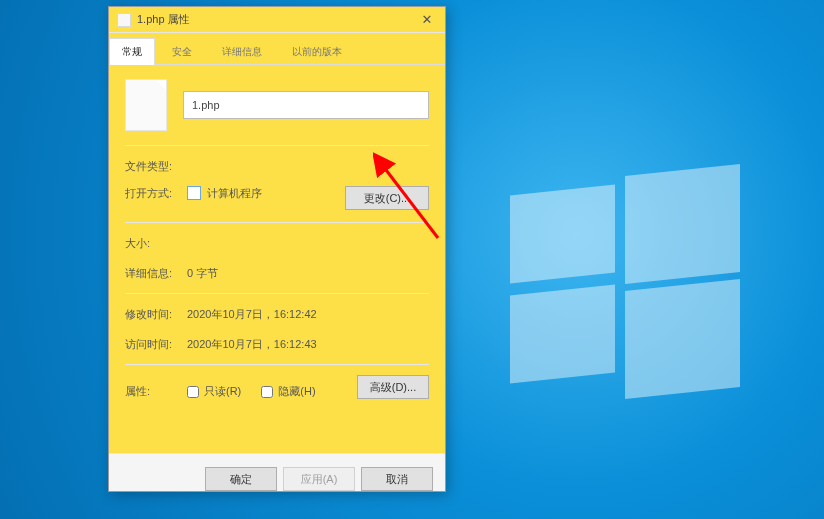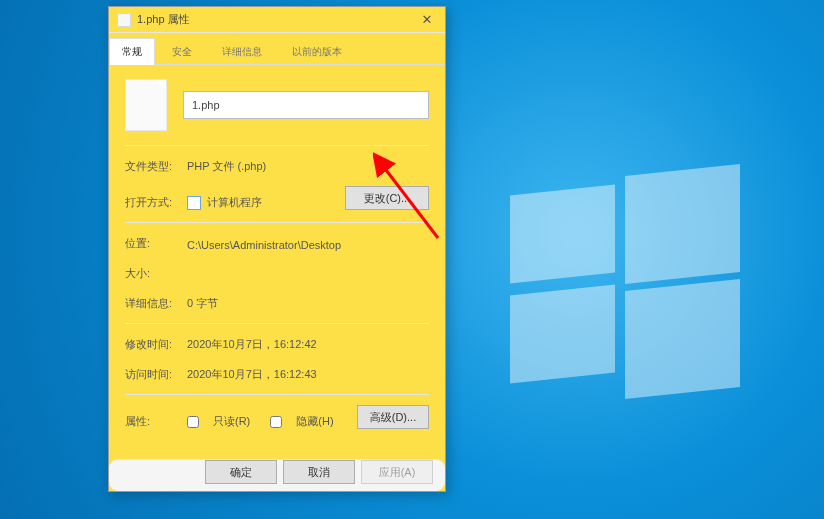--- a/index.html
+++ b/index.html
@@ -64,39 +64,39 @@
       border-color: transparent #fff transparent transparent;
     }
     .name-input {
       flex: 1; height: 28px; padding: 0 8px; font-size: 11px;
       border: 1px solid #bcbcbc; color: #444;
     }
     .divider { height: 1px; background: #e6e6e6; margin: 8px 0 10px; }
     .row { display: flex; align-items: flex-end; margin-bottom: 12px; min-height: 18px; }
     .row .label { width: 62px; color: #555; flex-shrink: 0; }
     .row .value { color: #555; flex: 1; }
-    .openwith-row { display: flex; align-items: flex-end; }
+    .openwith-row { display: flex; align-items: flex-start; }
     .openwith-icon { width: 14px; height: 14px; border: 1px solid #6aa9e0; background: #fff; margin-right: 6px; }
     .btn {
       height: 24px; min-width: 72px; padding: 0 10px;
       background: #e1e1e1; border: 1px solid #adadad;
       font-size: 11px; color: #333; cursor: pointer;
       display: inline-flex; align-items: center; justify-content: center;
     }
     .btn.primary { background: #e1e1e1; }
     .btn.disabled { color: #a0a0a0; background: #efefef; border-color: #d0d0d0; cursor: default; }
     .change-btn { margin-left: auto; width: 84px; }
     .adv-btn { margin-left: auto; width: 64px; }
     .attr-row .checks { display: flex; gap: 20px; align-items: center; flex: 1; }
-    .check { display: flex; align-items: center; gap: 14px; color: #555; }
+    .check { display: flex; align-items: center; gap: 5px; color: #555; }
     .check input { width: 12px; height: 12px; }
 
     .footer {
-      height: 32px; display: flex; align-items: flex-start; justify-content: flex-end;
-      gap: 6px; padding: 0 12px; border-top: 1px solid #e6e6e6; background: #f5f5f5; border-radius: 9px;
+      height: 38px; display: flex; align-items: flex-end; justify-content: flex-end;
+      gap: 6px; padding: 0 12px; border-top: 1px solid #e6e6e6; background: #f5f5f5;
     }
     .footer .btn { width: 72px; }
 
     .arrow {
       position: absolute; left: 373px; top: 148px;
       width: 80px; height: 100px; pointer-events: none;
     }
   </style>
 </head>
 <body>
@@ -127,36 +127,31 @@
 
     <div class="file-row">
       <div class="file-icon"></div>
       <input class="name-input" type="text" value="1.php" style="">
     </div>
 
     <div class="divider"></div>
 
     <div class="row">
       <span class="label">文件类型:</span>
-      <span class="value">PHP 文件 (.php)</span>
     </div>
 
     <div class="row openwith-row">
       <span class="label">打开方式:</span>
       <span class="openwith-icon"></span>
       <span class="value" style="flex:0 1 auto">计算机程序</span>
       <button class="btn change-btn">更改(C)...</button>
     </div>
 
     <div class="divider"></div>
 
-    <div class="row">
-      <span class="label">位置:</span>
-      <span class="value">C:\Users\Administrator\Desktop</span>
-    </div>
     <div class="row">
       <span class="label">大小:</span>
     </div>
     <div class="row">
       <span class="label">详细信息:</span>
       <span class="value">0 字节</span>
     </div>
 
     <div class="divider"></div>
 
@@ -183,22 +178,22 @@
           <span>隐藏(H)</span>
         </label>
       </div>
       <button class="btn adv-btn">高级(D)...</button>
     </div>
 
   </div>
 
   <div class="footer">
     <button class="btn primary">确定</button>
+    <button class="btn disabled">应用(A)</button>
     <button class="btn">取消</button>
-    <button class="btn disabled">应用(A)</button>
   </div>
 
 </div>
 
 <svg class="arrow" viewBox="0 0 80 100">
   <defs>
     <marker id="ah" markerWidth="8" markerHeight="8" refX="2" refY="4" orient="auto">
       <polygon points="0,0 8,4 0,8" fill="#ff0000"></polygon>
     </marker>
   </defs>

